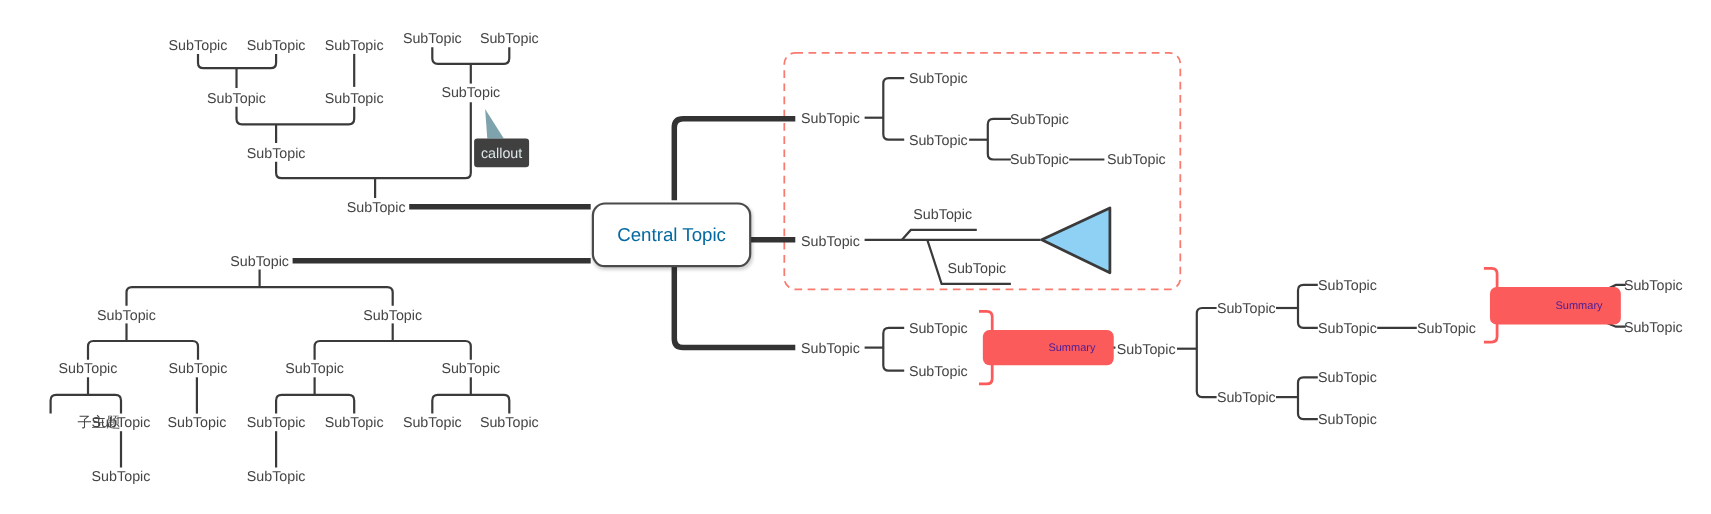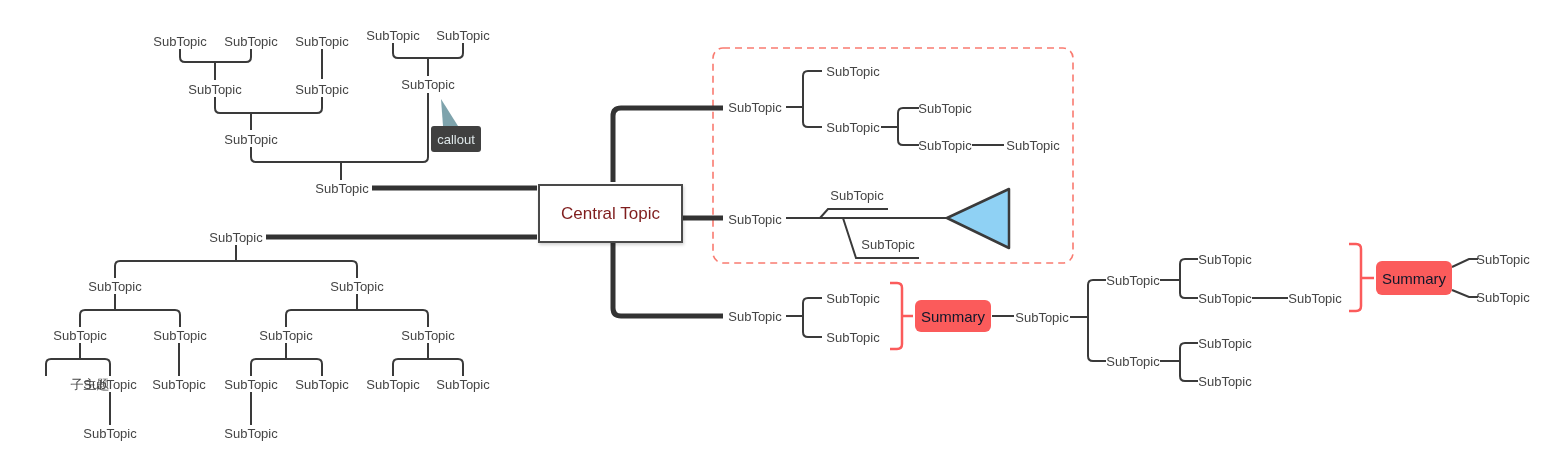--- a/index.html
+++ b/index.html
@@ -8,30 +8,30 @@
     font-family:"Liberation Sans","DejaVu Sans",sans-serif;overflow:hidden;
   }
   #connector-layer{position:absolute;left:0;top:0;z-index:1;}
   .topic{
     position:absolute;transform:translate(-50%,-50%);
     font-size:13px;color:#454545;white-space:nowrap;z-index:3;line-height:15px;
     background:transparent;
   }
   #central-topic{
     position:absolute;left:538px;top:184px;width:141px;height:55px;
-    background:#ffffff;border:2px solid #4a4a4a;border-radius:0;
+    background:#ffffff;border:2px solid #4a4a4a;border-radius:12px;
     box-shadow:1px 2px 3px rgba(0,0,0,0.18);
     display:flex;align-items:center;justify-content:center;
-    font-size:17px;color:#7f1d1d;z-index:4;white-space:nowrap;
+    font-size:17px;color:#0369a1;z-index:4;white-space:nowrap;
   }
   .summary-box{
     position:absolute;transform:translate(-50%,-50%);
-    background:#fb5b5b;color:#0f172a;border-radius:6px;
-    font-size:15px;display:flex;align-items:center;justify-content:center;
-    z-index:4;white-space:nowrap;
+    background:#fb5b5b;color:#4c1d95;border-radius:6px;
+    font-size:10px;display:flex;align-items:center;justify-content:center;
+    z-index:4;white-space:nowrap;padding-left:43px;
   }
   #summary-box-1{left:953px;top:316px;width:76px;height:32px;}
   #summary-box-2{left:1414px;top:278px;width:76px;height:34px;}
   #callout-box{
     position:absolute;left:431px;top:126px;width:50px;height:26px;
     background:#404040;border-radius:3px;color:#dde6e8;font-size:13px;
     display:flex;align-items:center;justify-content:center;z-index:4;white-space:nowrap;
   }
 </style>
 </head>

